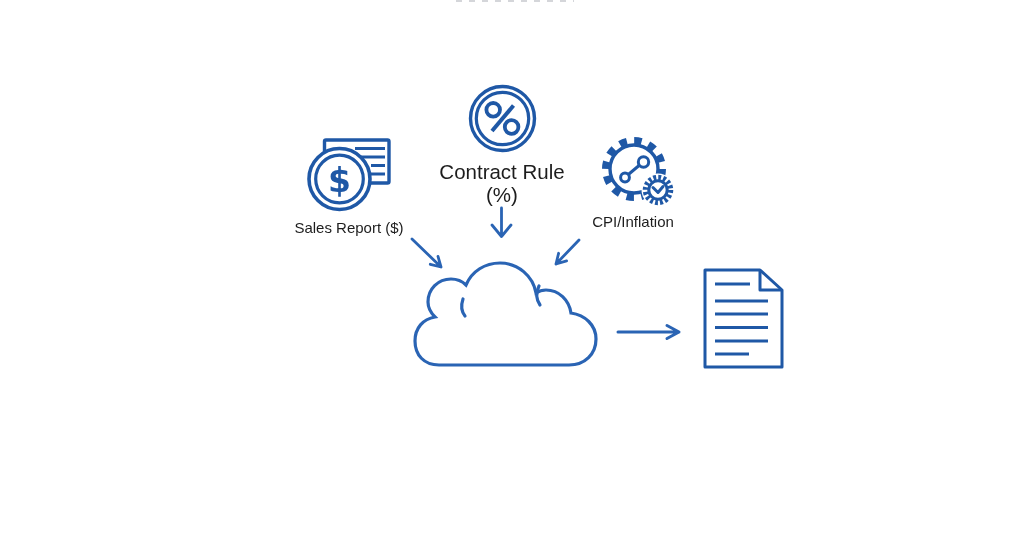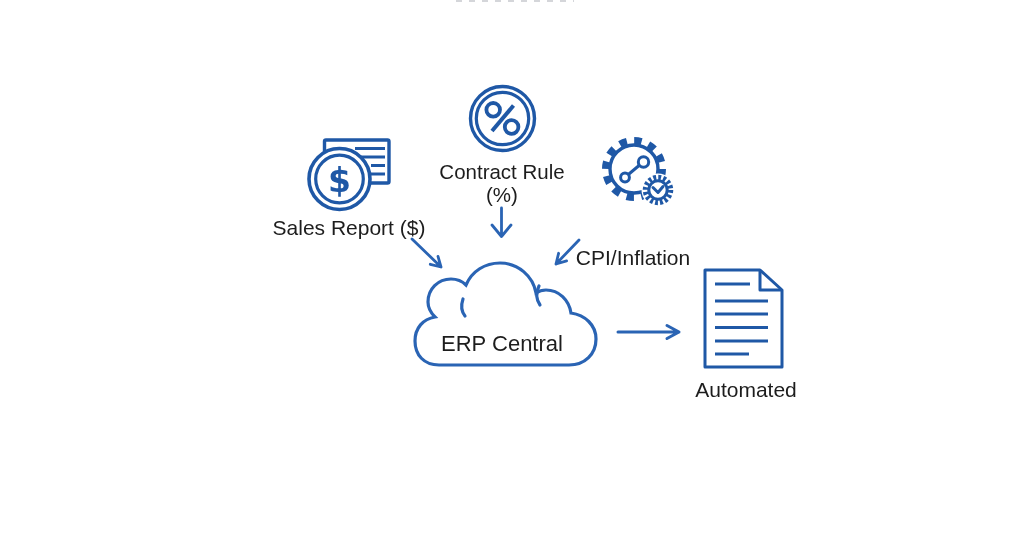--- a/index.html
+++ b/index.html
@@ -6,21 +6,21 @@
   body{
     width:1024px;height:559px;
     background:var(--background,#ffffff);
     font-family:"Liberation Sans",sans-serif;
     overflow:hidden;position:relative;
   }
   .stage{position:absolute;inset:0;}
   .abs{position:absolute;}
   .label{
     color:var(--label-text,#1d1d1d);
-    font-size:21px;line-height:23px;font-weight:500;
+    font-size:15px;line-height:23px;font-weight:500;
     text-align:center;white-space:nowrap;
   }
   .icon-blue{color:var(--icon-stroke,#1f58a6);}
   .arrow-blue{color:var(--arrow-stroke,#2a64b4);}
   .cloud-blue{color:var(--cloud-stroke,#2a64b4);}
   svg{display:block;overflow:visible;}
   .artifact{
     height:2px;opacity:.45;
     background:repeating-linear-gradient(90deg,
       rgba(110,115,128,.65) 0 6px, transparent 6px 13px);
@@ -61,21 +61,21 @@
     <circle cx="37" cy="34" r="28.5" stroke-width="7" stroke-dasharray="7.5 7.42"></circle>
     <circle cx="37" cy="34" r="24" stroke-width="3.4" fill="#ffffff"></circle>
     <line x1="26" y1="44" x2="48" y2="25.5" stroke-width="3"></line>
     <circle cx="28" cy="42.5" r="4.4" stroke-width="3" fill="#ffffff"></circle>
     <circle cx="46.5" cy="27" r="5.2" stroke-width="3" fill="#ffffff"></circle>
     <circle cx="61" cy="55" r="16.5" fill="#ffffff" stroke="none"></circle>
     <circle cx="61" cy="55" r="12.5" stroke-width="5.5" stroke-dasharray="2.8 2.1" fill="#ffffff"></circle>
     <circle cx="61" cy="55" r="9.2" stroke-width="3"></circle>
     <polyline points="56,52.5 61,57.5 66,51.5" stroke-width="3" stroke-linecap="round" stroke-linejoin="round"></polyline>
   </svg>
-  <div class="abs label" style="left:553px;top:210px;width:160px;margin-top:36px;">CPI/Inflation</div>
+  <div class="abs label" style="left:553px;top:210px;width:160px;">CPI/Inflation</div>
 
   <svg class="abs arrow-blue" style="left:403px;top:231px;" width="48" height="44" viewBox="0 0 48 44" fill="none" stroke="currentColor" stroke-width="2.8" stroke-linecap="round" stroke-linejoin="round">
     <path d="M 9,8 L 38,36 M 35,25.4 L 38,36 L 27.3,33.3"></path>
   </svg>
   <svg class="abs arrow-blue" style="left:488px;top:203px;" width="28" height="38" viewBox="0 0 28 38" fill="none" stroke="currentColor" stroke-width="2.8" stroke-linecap="round" stroke-linejoin="round">
     <path d="M 13.5,5 L 13.5,33.5 M 4,22 L 13.5,33.5 L 23,22"></path>
   </svg>
   <svg class="abs arrow-blue" style="left:546px;top:233px;" width="42" height="40" viewBox="0 0 42 40" fill="none" stroke="currentColor" stroke-width="2.8" stroke-linecap="round" stroke-linejoin="round">
     <path d="M 33,7 L 10,31 M 20.6,27.9 L 10,31 L 12.6,20.3"></path>
   </svg>
@@ -89,33 +89,31 @@
       C 46,20 51,22 55,26
       C 61,12 74,4 89,4
       C 107,4 122,17 125,34
       C 128,32 131,31 135,31
       C 148,31 158,41 160,54
       C 174,56 185,66 185,80
       C 185,95 174,106 158,106 Z"></path>
     <path d="M 52,40 C 50,46 50,52 54,57"></path>
     <path d="M 128,27 C 125,33 125,40 129,46"></path>
   </svg>
-  <div class="abs label" style="left:432px;top:332px;width:140px;font-size:22px;">ERP Central</div>
 
   <svg class="abs arrow-blue" style="left:613px;top:318px;" width="76" height="28" viewBox="0 0 76 28" fill="none" stroke="currentColor" stroke-width="3" stroke-linecap="round" stroke-linejoin="round">
     <path d="M 5,14 L 66,14 M 54,7.5 L 66,14 L 54,20.5"></path>
   </svg>
 
   <svg class="abs icon-blue" style="left:701px;top:266px;" width="87" height="106" viewBox="0 0 87 106" fill="none" stroke="currentColor">
     <path d="M 4,4 L 59,4 L 81,24 L 81,101 L 4,101 Z" stroke-width="3" fill="#ffffff" stroke-linejoin="round"></path>
     <path d="M 59,4 L 59,24 L 81,24" stroke-width="3" stroke-linejoin="round"></path>
     <line x1="14" y1="18" x2="49" y2="18" stroke-width="2.8"></line>
     <line x1="14" y1="35" x2="67" y2="35" stroke-width="2.8"></line>
     <line x1="14" y1="48" x2="67" y2="48" stroke-width="2.8"></line>
     <line x1="14" y1="61.5" x2="67" y2="61.5" stroke-width="2.8"></line>
     <line x1="14" y1="75" x2="67" y2="75" stroke-width="2.8"></line>
     <line x1="14" y1="88" x2="48" y2="88" stroke-width="2.8"></line>
   </svg>
   <div class="abs label" style="left:676px;top:378px;width:140px;line-height:24px;">
-    <div>Automated</div>
   </div>
 
 </div>
 
 </body></html>

